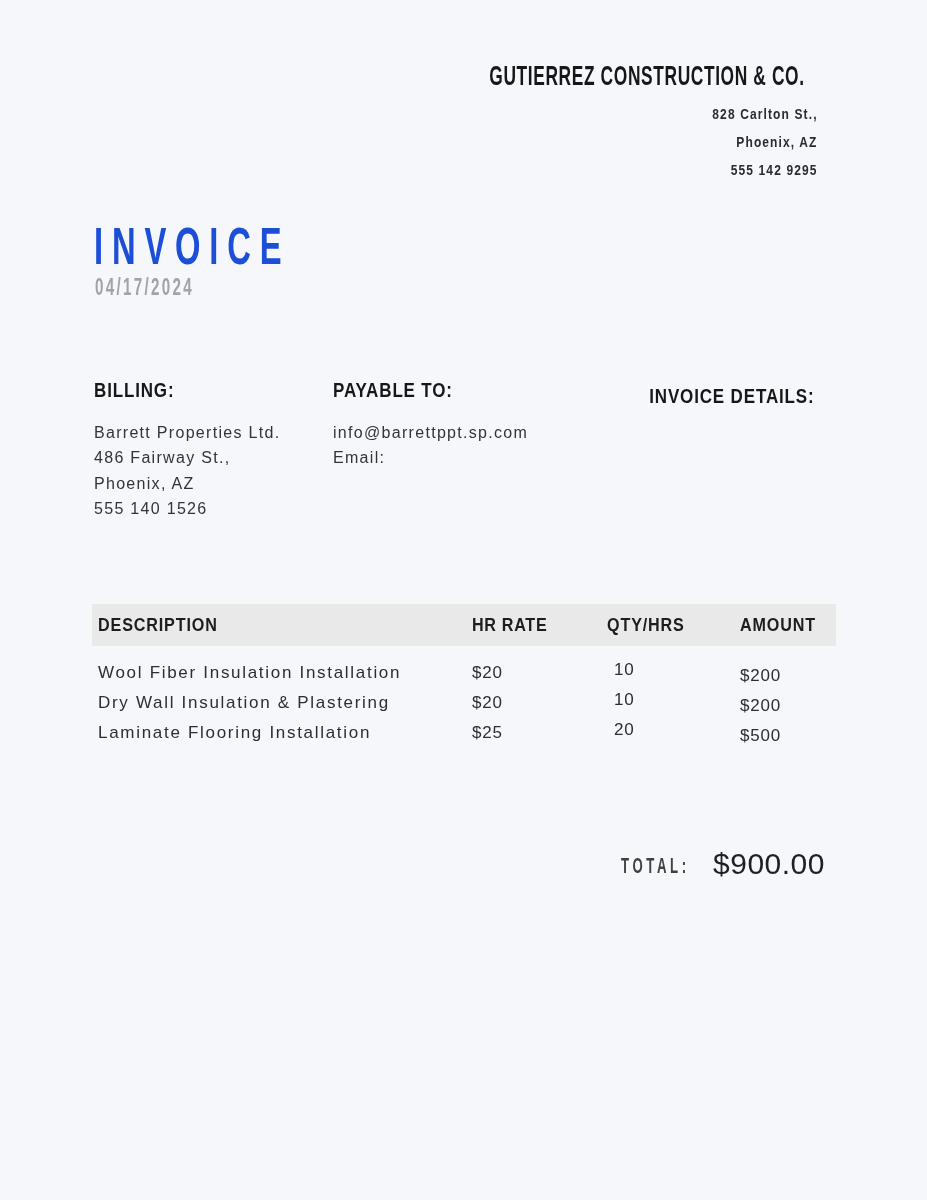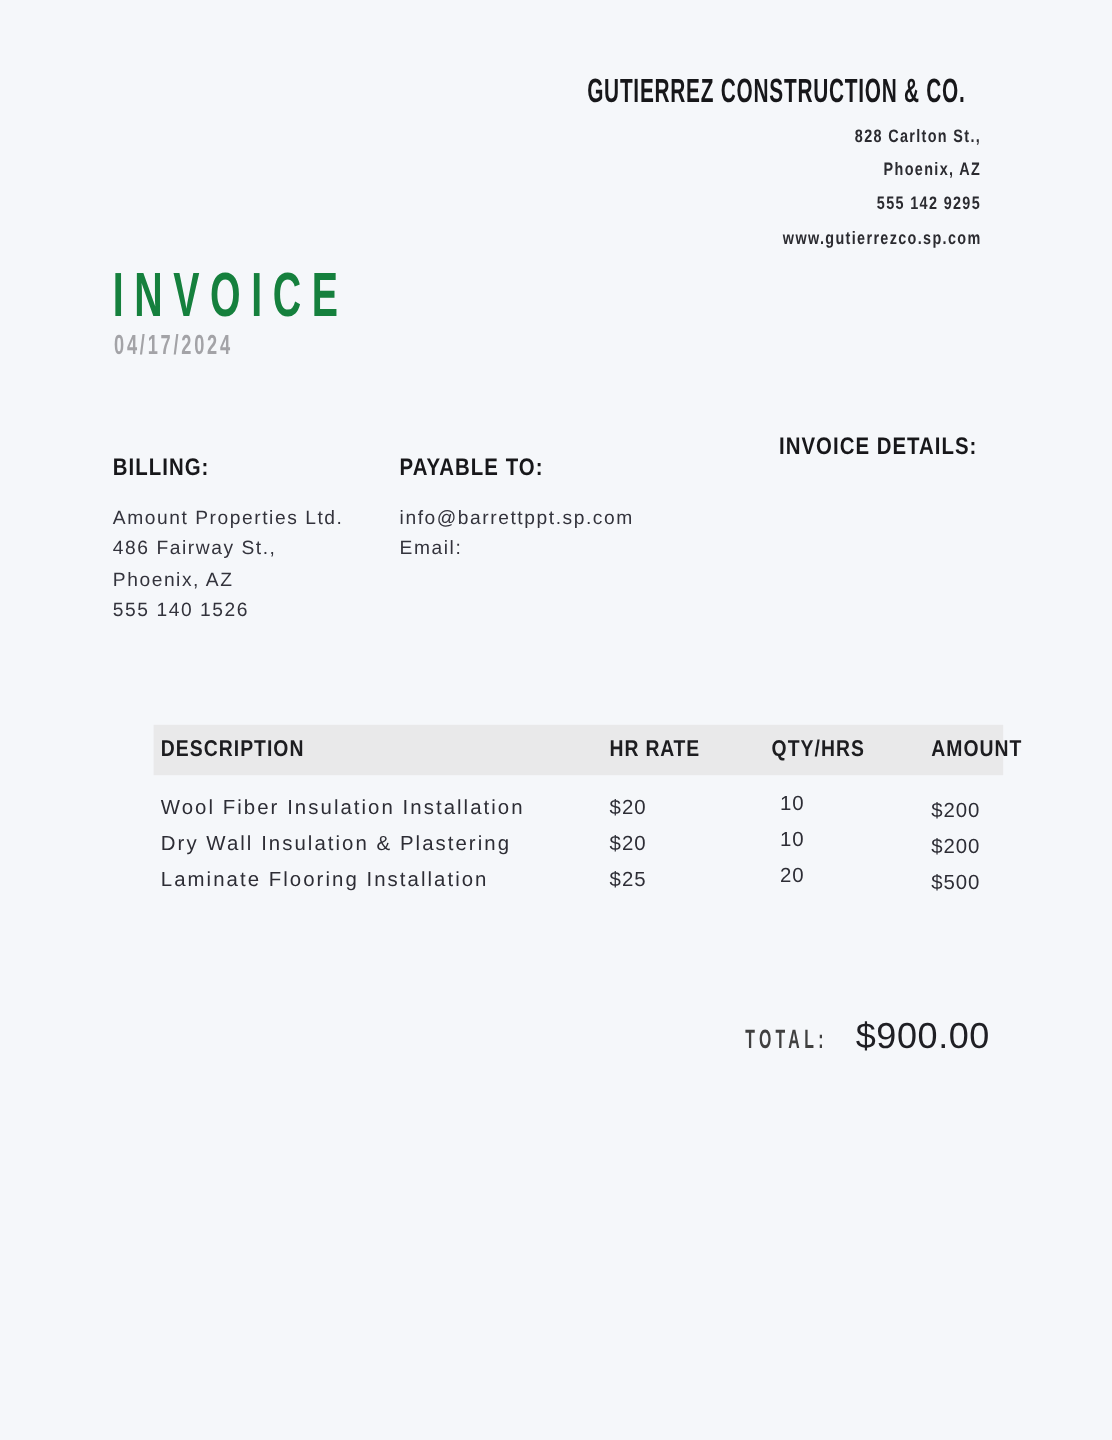--- a/index.html
+++ b/index.html
@@ -30,48 +30,47 @@
     text-align: right; line-height: 28.2px;
     font-size: 15px; font-weight: 700; letter-spacing: 1.4px;
     color: #2b2b30;
   }
   .company-address .addr-line span { --sx: 0.8; }
 
   
   .invoice-title {
     position: absolute; top: 218px; left: 94px;
     font-size: 52px; font-weight: 700; letter-spacing: 14px;
-    color: #15803d; line-height: 56px;
+    color: #1d4ed8; line-height: 56px;
   }
   .invoice-title span { --sx: 0.63; }
   .invoice-date {
     position: absolute; top: 272px; left: 95px;
     font-size: 23px; font-weight: 700; letter-spacing: 3.5px;
     color: #a3a3a7; line-height: 30px;
   }
   .invoice-date span { --sx: 0.66; }
 
   
   .info-heading {
     font-size: 20px; font-weight: 700; letter-spacing: 1px;
     color: #17171a; line-height: 24px;
   }
   .info-heading span { --sx: 0.85; }
   .info-lines { margin-top: 18px; font-size: 16px; letter-spacing: 1.3px; line-height: 25.3px; color: #33333c; }
   .billing  { position: absolute; top: 378px; left: 94px; }
   .payable  { position: absolute; top: 378px; left: 333px; }
-  .details  { position: absolute; top: 360px; right: 112px; text-align: right; }
+  .details  { position: absolute; top: 384px; right: 112px; text-align: right; }
 
   
   .table { position: absolute; top: 604px; left: 92px; width: 744px; }
   .table-header, .table-row {
     display: grid;
     grid-template-columns: 380px 135px 133px 1fr;
     align-items: center;
-    margin-left: 36px;
   }
   .table-header {
     background: #e9e9ea; height: 42px;
     font-size: 19px; font-weight: 700; letter-spacing: 1px; color: #1d1d20;
   }
   .table-header .cell span { --sx: 0.85; }
   .table-body { padding-top: 12px; }
   .table-row { height: 30px; font-size: 17px; letter-spacing: 1.7px; color: #2d2d35; }
   .cell-desc { padding-left: 6px; }
   .cell-rate { letter-spacing: 0.8px; }
@@ -101,30 +100,29 @@
 </head>
 <body>
 
 <div class="page">
 
   <div class="company-name cond from-right">GUTIERREZ CONSTRUCTION &amp; CO.</div>
   <div class="company-address">
     <div class="addr-line"><span class="cond from-right">828 Carlton St.,</span></div>
     <div class="addr-line"><span class="cond from-right">Phoenix, AZ</span></div>
     <div class="addr-line"><span class="cond from-right">555 142 9295</span></div>
-    <div class="addr-line"><span class="cond from-right">www.gutierrezco.sp.com</span></div>
   </div>
 
   <div class="invoice-title"><span class="cond from-left">INVOICE</span></div>
   <div class="invoice-date"><span class="cond from-left">04/17/2024</span></div>
 
   <section class="billing">
     <div class="info-heading"><span class="cond from-left">BILLING:</span></div>
     <div class="info-lines">
-      <div>Amount Properties Ltd.</div>
+      <div>Barrett Properties Ltd.</div>
       <div>486 Fairway St.,</div>
       <div>Phoenix, AZ</div>
       <div>555 140 1526</div>
     </div>
   </section>
 
   <section class="payable">
     <div class="info-heading"><span class="cond from-left">PAYABLE TO:</span></div>
     <div class="info-lines">
       <div>info@barrettppt.sp.com</div>

